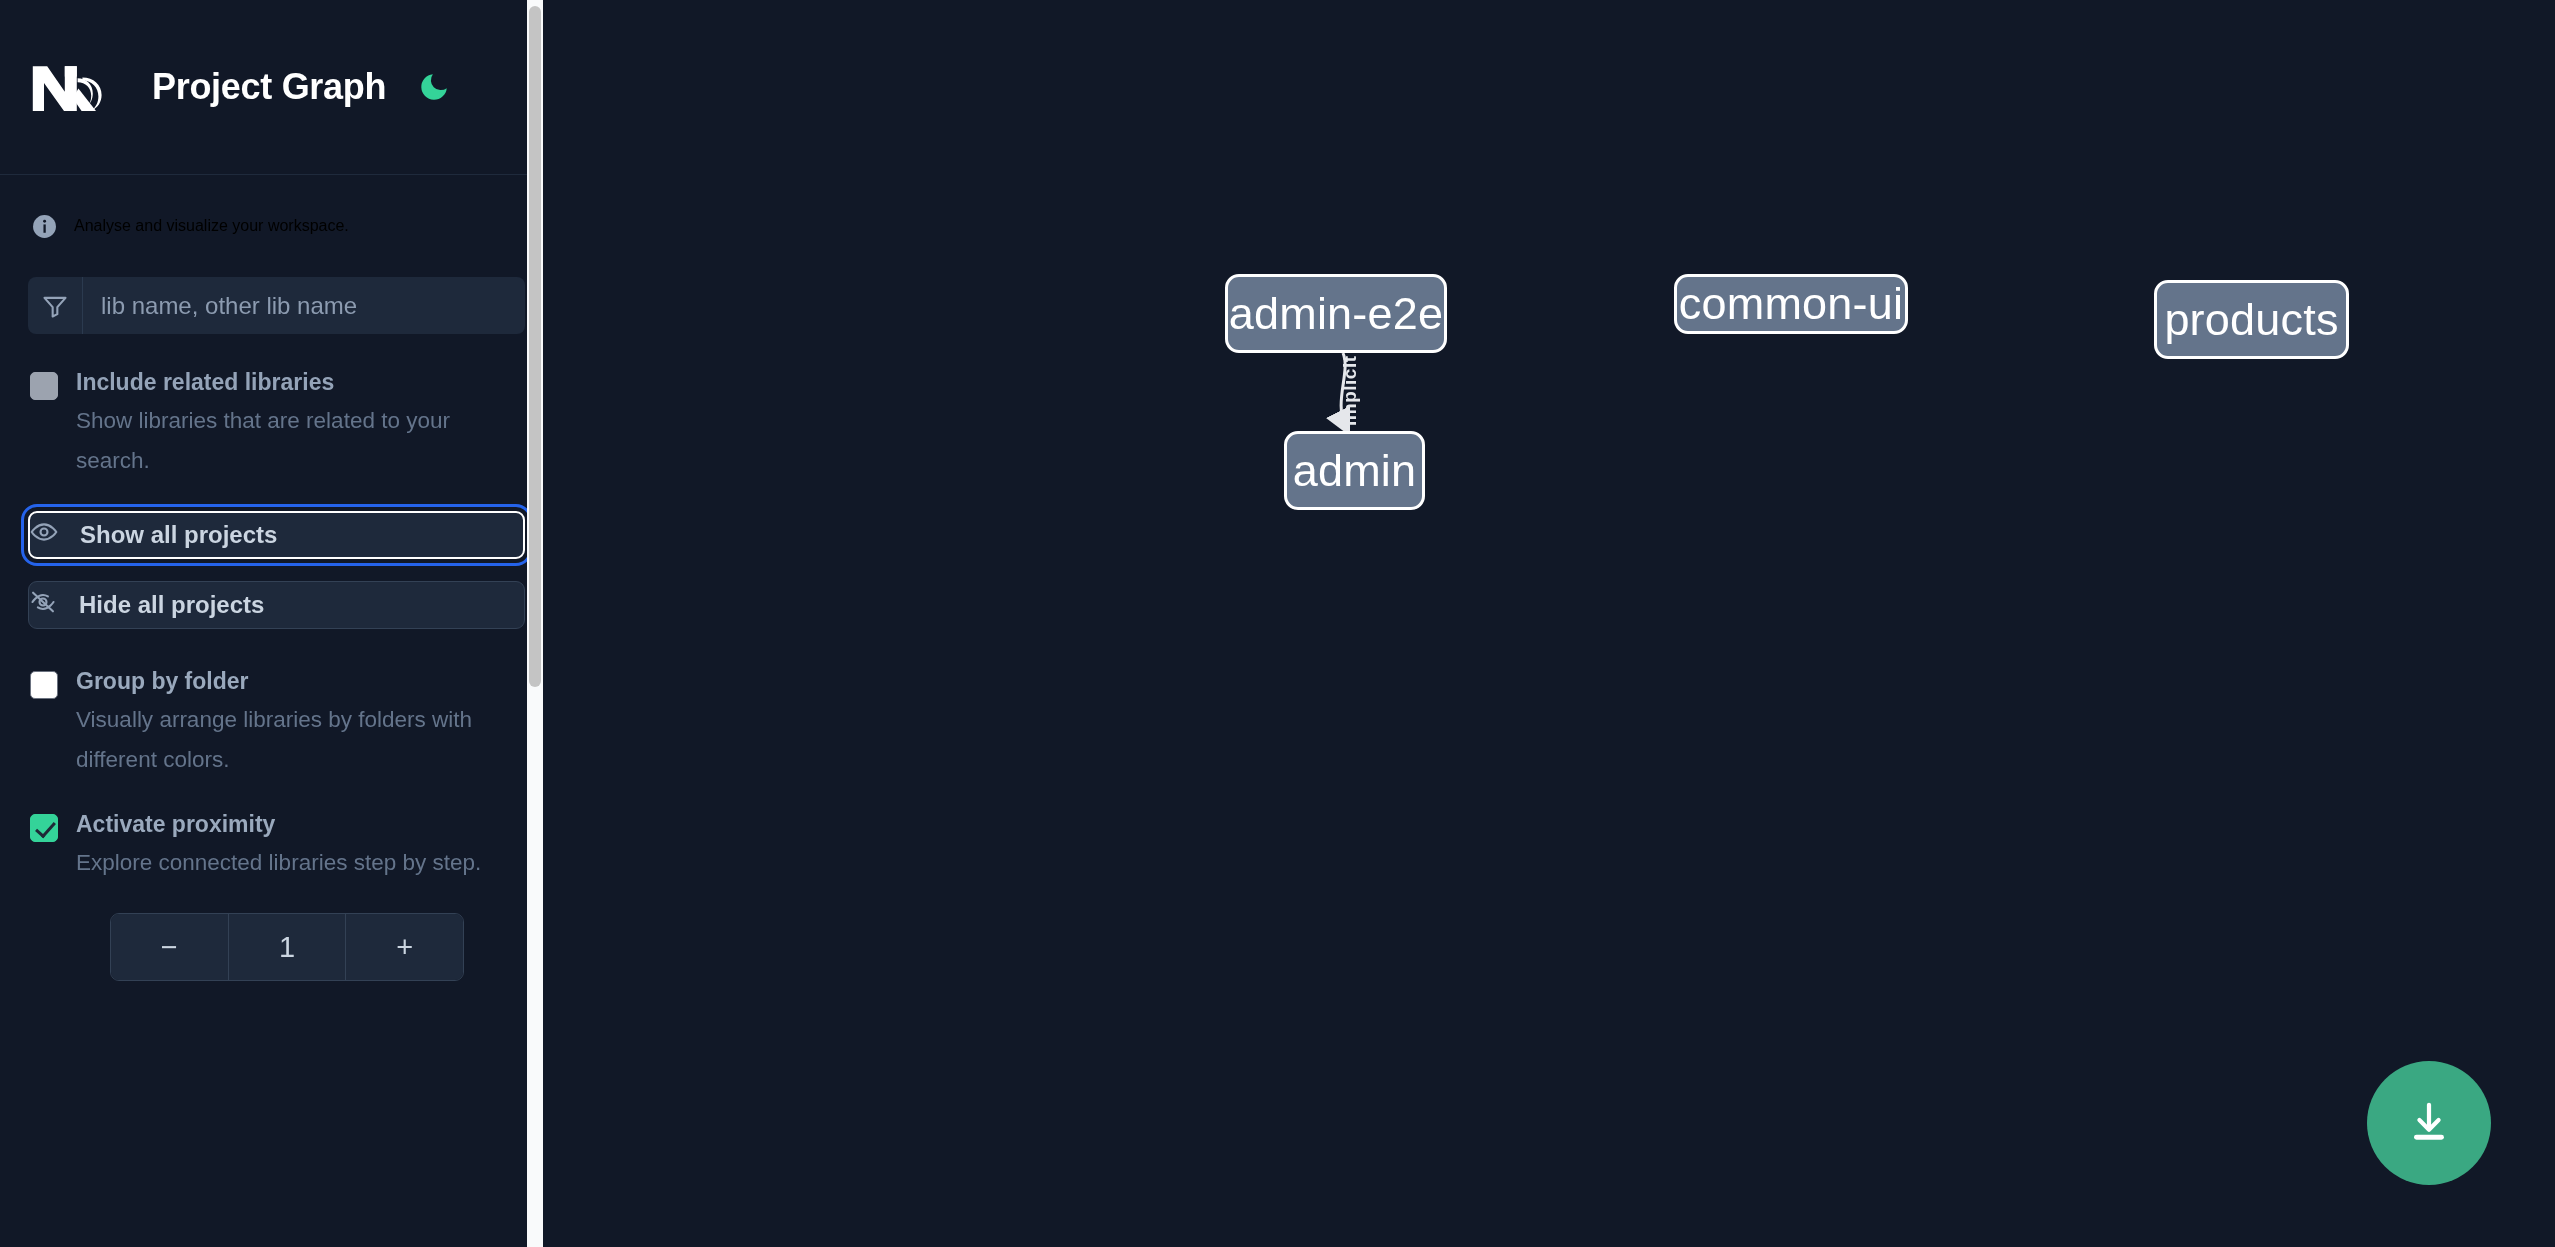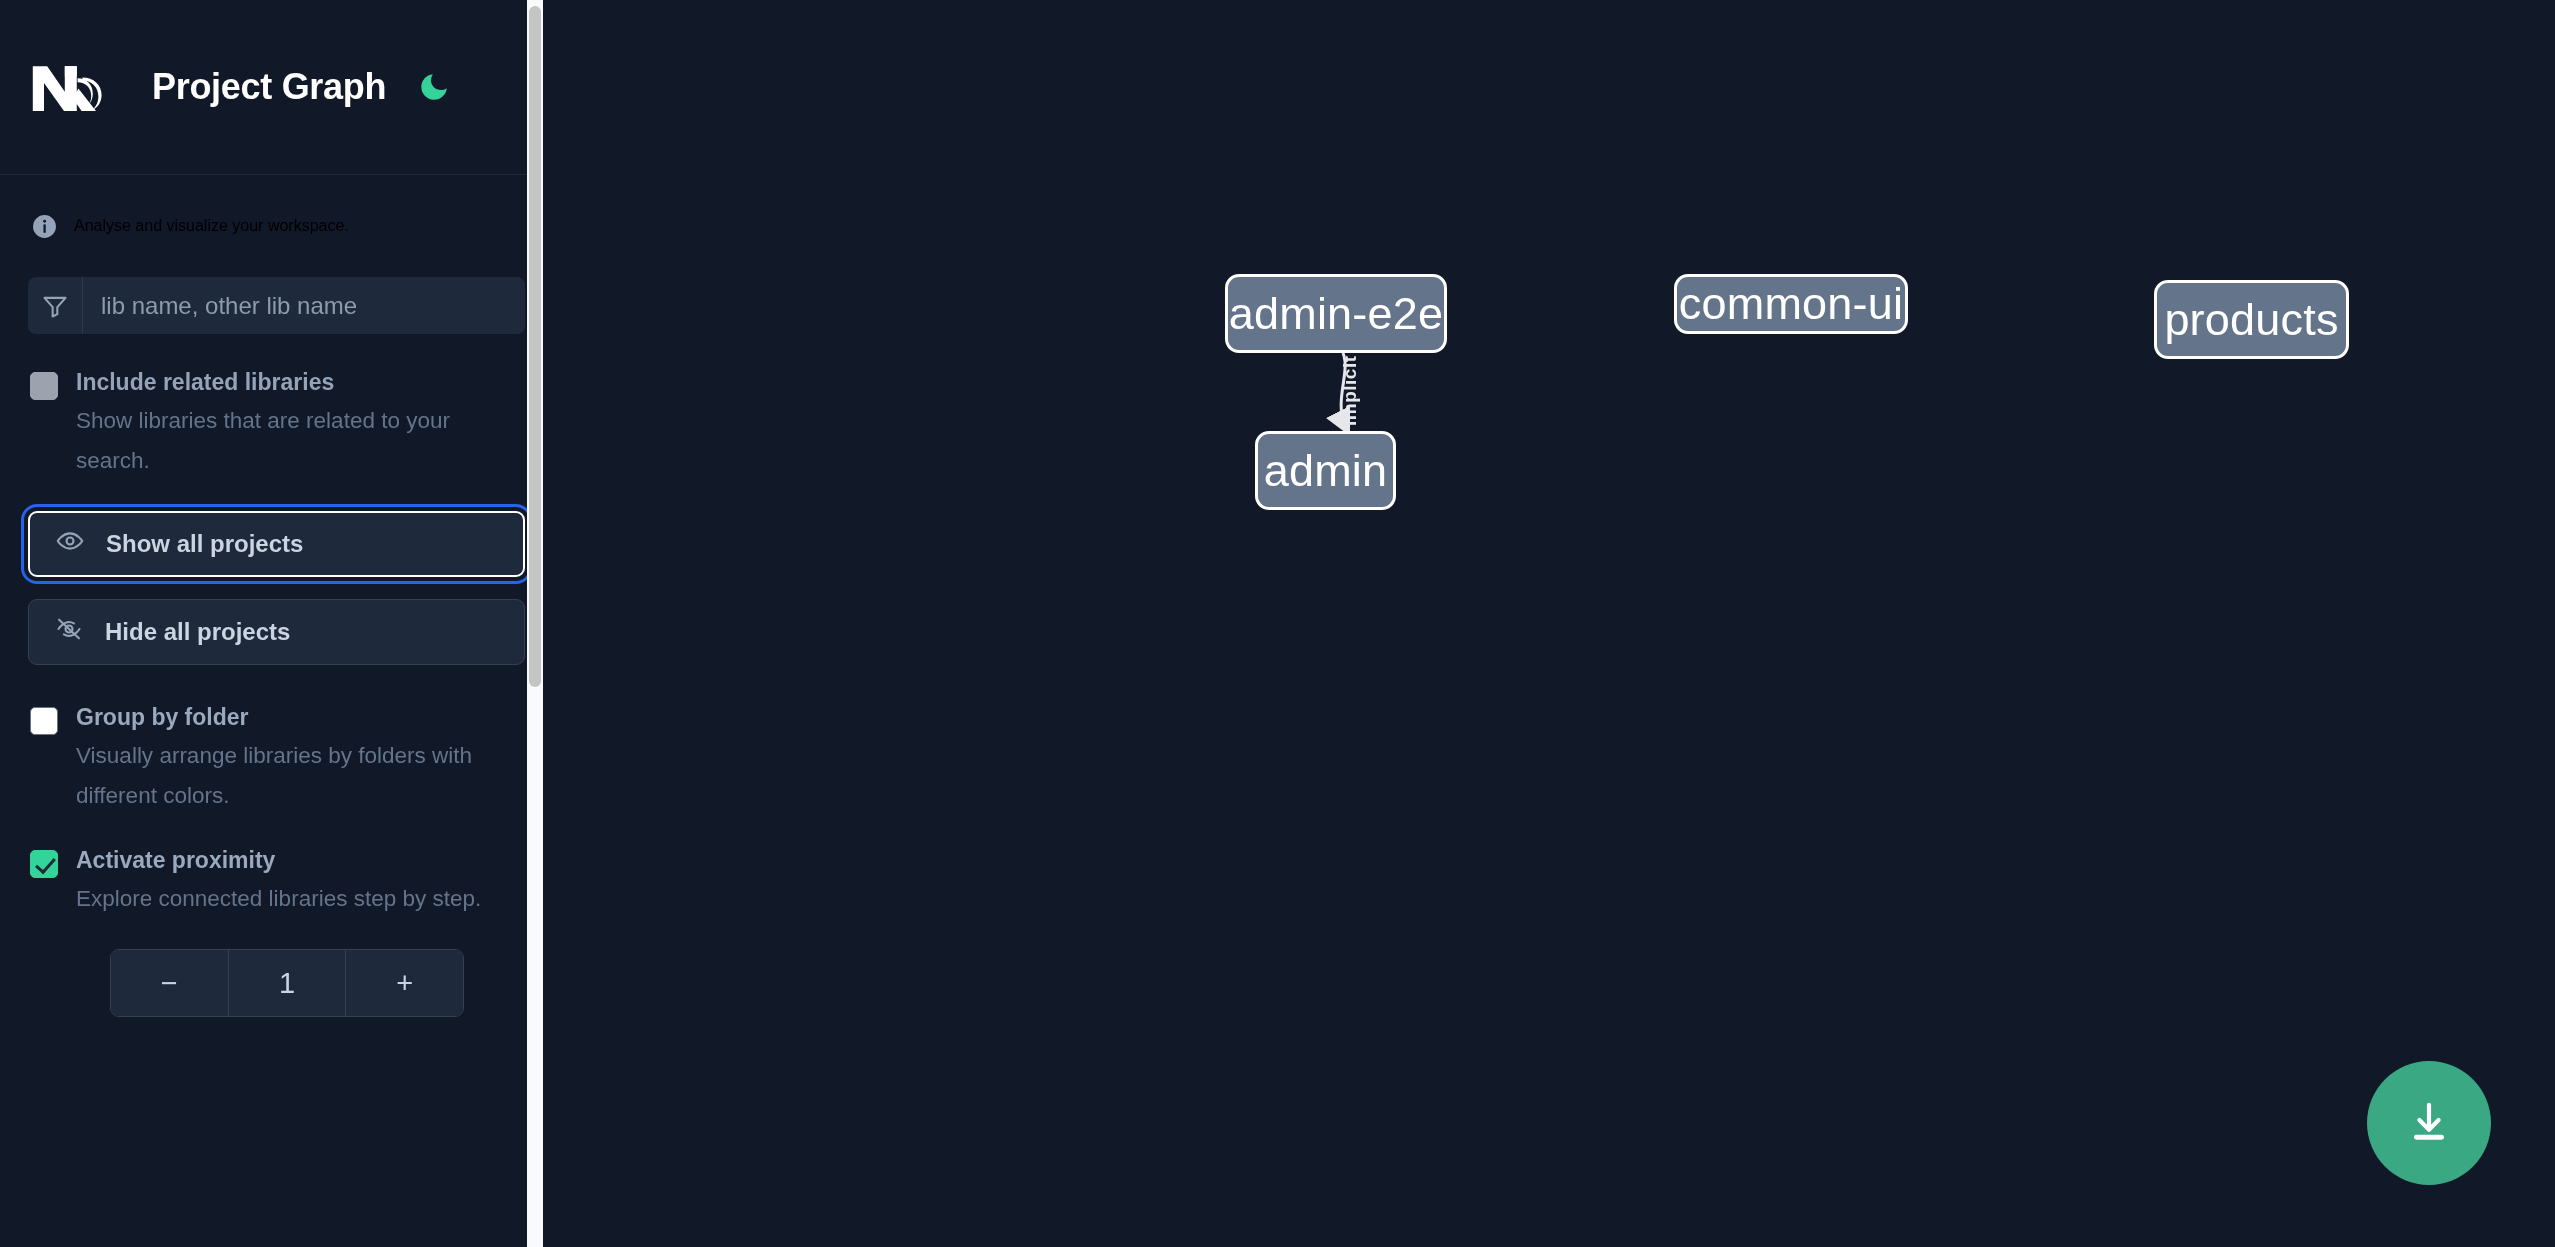--- a/index.html
+++ b/index.html
@@ -160,25 +160,24 @@
     border: solid #1f2937;
     border-width: 0 3.5px 3.5px 0;
     transform: rotate(42deg);
   }
 
   
   .btn {
     display: flex;
     align-items: center;
     gap: 22px;
-    height: 66px;
+    height: 48px;
     border-radius: 9px;
     background: #1e293b;
     border: 1px solid #334155;
-    padding-left: 26px;
     font-size: 24px;
     font-weight: 700;
     color: #cbd5e1;
     cursor: pointer;
     font-family: "Liberation Sans", sans-serif;
     width: 100%;
   }
   .btn-focused {
     outline: 3px solid #2563eb;
     outline-offset: 4px;
@@ -411,21 +410,21 @@
         </marker>
       </defs>
       <path d="M790,353 C798,372 780,402 793,428" fill="none" stroke="#e5e7eb" stroke-width="3" marker-end="url(#arrow)"></path>
       <path d="M2124,353 C2132,372 2114,402 2127,428" fill="none" stroke="#e5e7eb" stroke-width="3" marker-end="url(#arrow)"></path>
     </svg>
 
     <div class="node" style="left:672px;top:274px;width:222px;height:79px;">admin-e2e</div>
     <div class="node" style="left:1121px;top:274px;width:234px;height:60px;">common-ui</div>
     <div class="node" style="left:1601px;top:280px;width:195px;height:79px;">products</div>
 
-    <div class="node" style="left:702px;top:431px;width:141px;height:79px;">admin</div>
+    <div class="node" style="left:731px;top:431px;width:141px;height:79px;">admin</div>
 
     <div class="edge-label" style="left:762px;top:380px;width:70px;text-align:center;">implicit</div>
 
     <button class="fab">
       <span>
         <svg viewBox="0 0 24 24" width="46" height="46">
           <line x1="12" y1="3" x2="12" y2="15" stroke="#ffffff" stroke-width="2.2" stroke-linecap="round"></line>
           <path d="M7 11l5 5 5-5" fill="none" stroke="#ffffff" stroke-width="2.2" stroke-linecap="round" stroke-linejoin="round"></path>
           <line x1="5.5" y1="20" x2="18.5" y2="20" stroke="#ffffff" stroke-width="2.6" stroke-linecap="round"></line>
         </svg>

